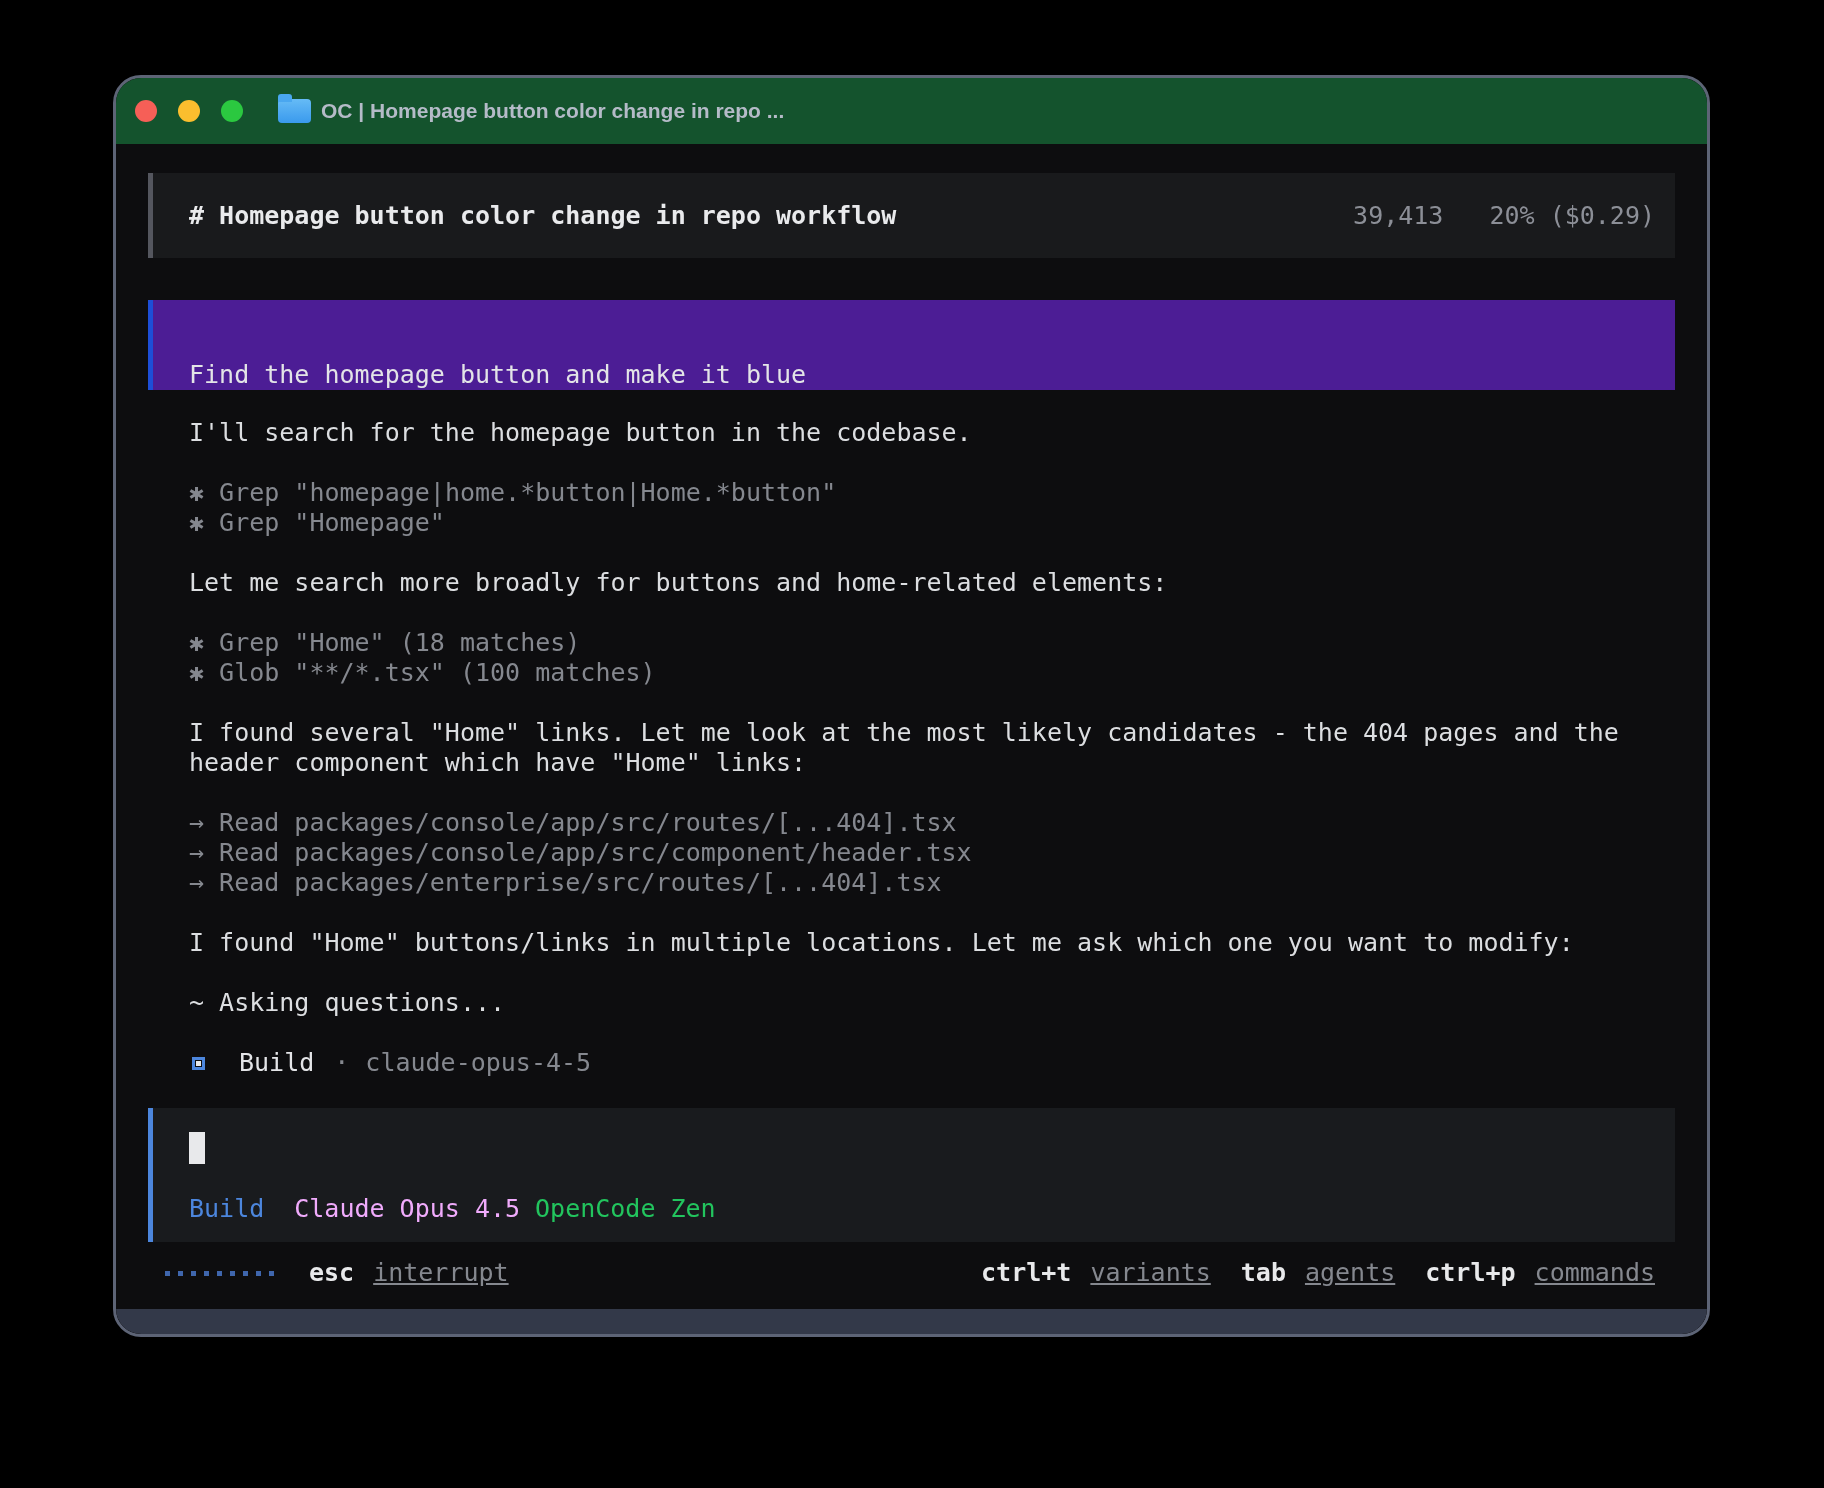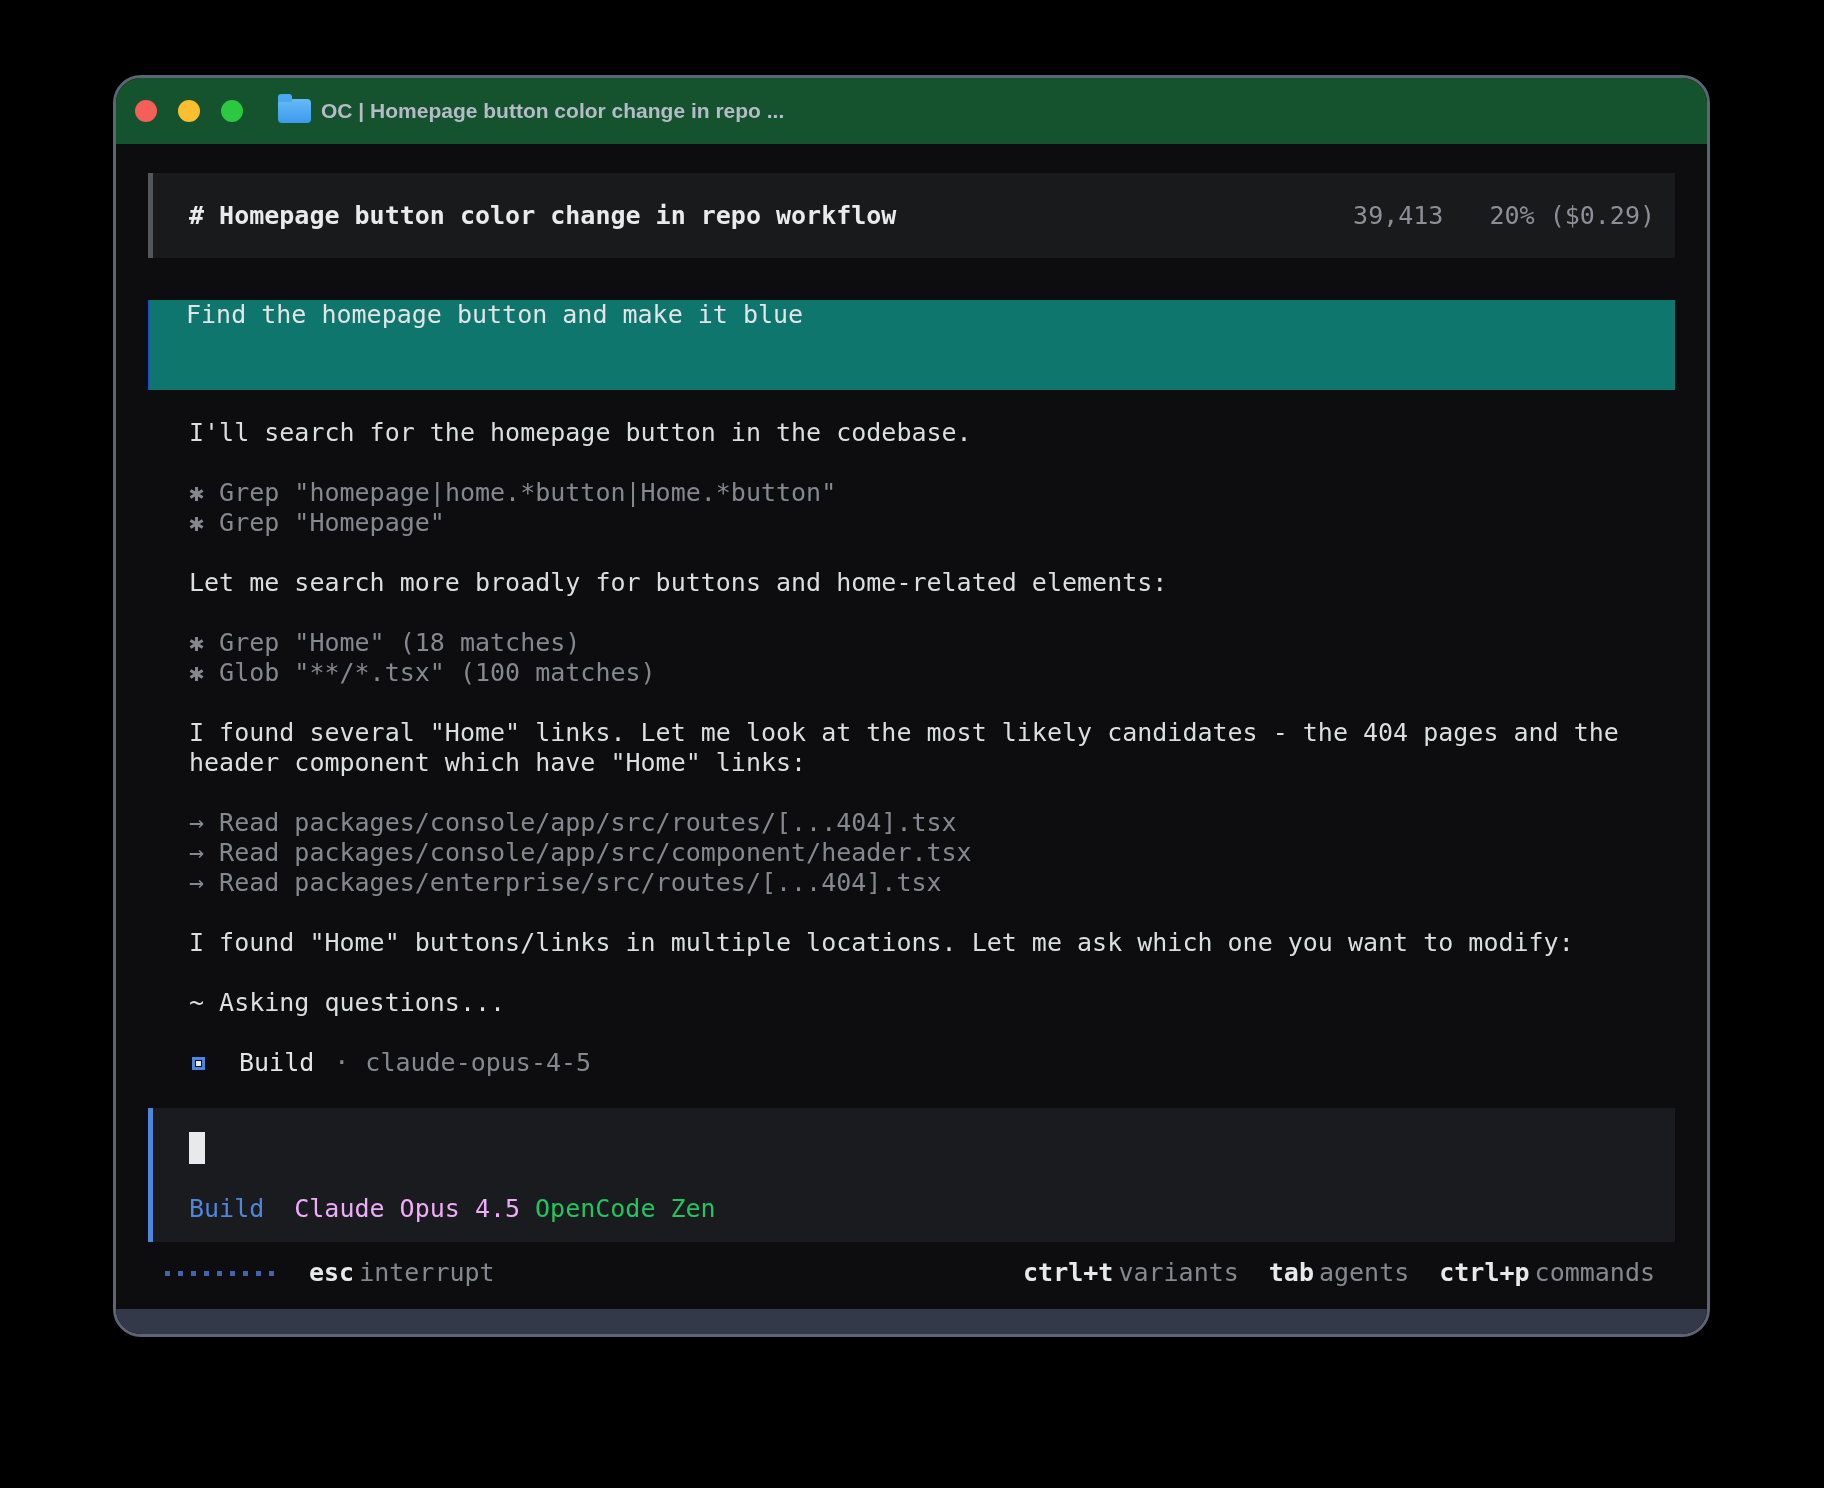--- a/index.html
+++ b/index.html
@@ -22,22 +22,22 @@
   .wtitle{margin-left:10px;font-family:"Liberation Sans",sans-serif;font-weight:bold;
     font-size:21px;color:#b5bbc8;white-space:nowrap;}
   
   .term-body{flex:1;padding:0 32px;font-family:"DejaVu Sans Mono",monospace;
     font-size:25px;line-height:30px;color:#dcdee1;}
   .hdr{margin-top:29px;height:85px;background:#191a1c;border-left:5px solid #54565e;
     display:flex;align-items:center;justify-content:space-between;padding:0 20px 0 36px;text-align:center;}
   .hdr-title{font-weight:bold;color:#e9eaec;white-space:pre;}
   .hdr-stats{color:#8c8f97;white-space:pre;}
   .stats-usage{margin-left:46px;}
-  .usermsg{margin-top:42px;height:90px;background:#0f766e;border-left:2px solid #1d4ed8;
-    display:flex;align-items:flex-start;padding-left:36px;color:#e3e4e7;}
+  .usermsg{margin-top:42px;height:90px;background:#4c1d95;border-left:5px solid #1d4ed8;
+    display:flex;align-items:flex-end;padding-left:36px;color:#e3e4e7;}
   .conversation{margin-top:28px;padding-left:41px;}
   .block{margin-bottom:30px;}
   .line{white-space:pre-wrap;min-height:30px;}
   .line.tool{color:#85888f;}
   .line.agent{display:flex;align-items:center;height:30px;padding-left:3px;white-space:normal;}
   .agent-icon{width:7px;height:7px;border:3px solid #4c86dd;background:#0d0d0f;
     display:flex;align-items:center;justify-content:center;flex:none;}
   .agent-icon-inner{width:5px;height:5px;background:#e8e9eb;display:block;}
   .agent-label{margin-left:34px;color:#e3e4e7;}
   .agent-sep{margin:0 16px 0 20px;color:#85888f;}
@@ -51,21 +51,21 @@
   .m-model{color:#f0abfc;margin-left:30px;}
   .m-provider{color:#22c55e;margin-left:15px;}
   
   .statusbar{margin-top:16px;height:30px;display:flex;align-items:center;
     justify-content:space-between;padding:0 20px 0 17px;}
   .sb-left{display:flex;align-items:center;}
   .dots{display:flex;gap:8px;margin-right:35px;}
   .dot{width:5px;height:5px;background:#3f66ad;display:block;}
   .kv{white-space:nowrap;}
   .kv .k{font-weight:bold;color:#e8e9eb;}
-  .kv .v{color:#85888f;margin-left:5px;}
+  .kv .v{color:#85888f;margin-left:19px;text-decoration:underline;}
   .sb-right{display:flex;gap:30px;}
   
   .footer{height:25px;flex:none;background:#333949;border-radius:0 0 25px 25px;}
 </style>
 </head>
 <body>
 
 <div class="window">
   <div class="titlebar">
     <div class="lights">

